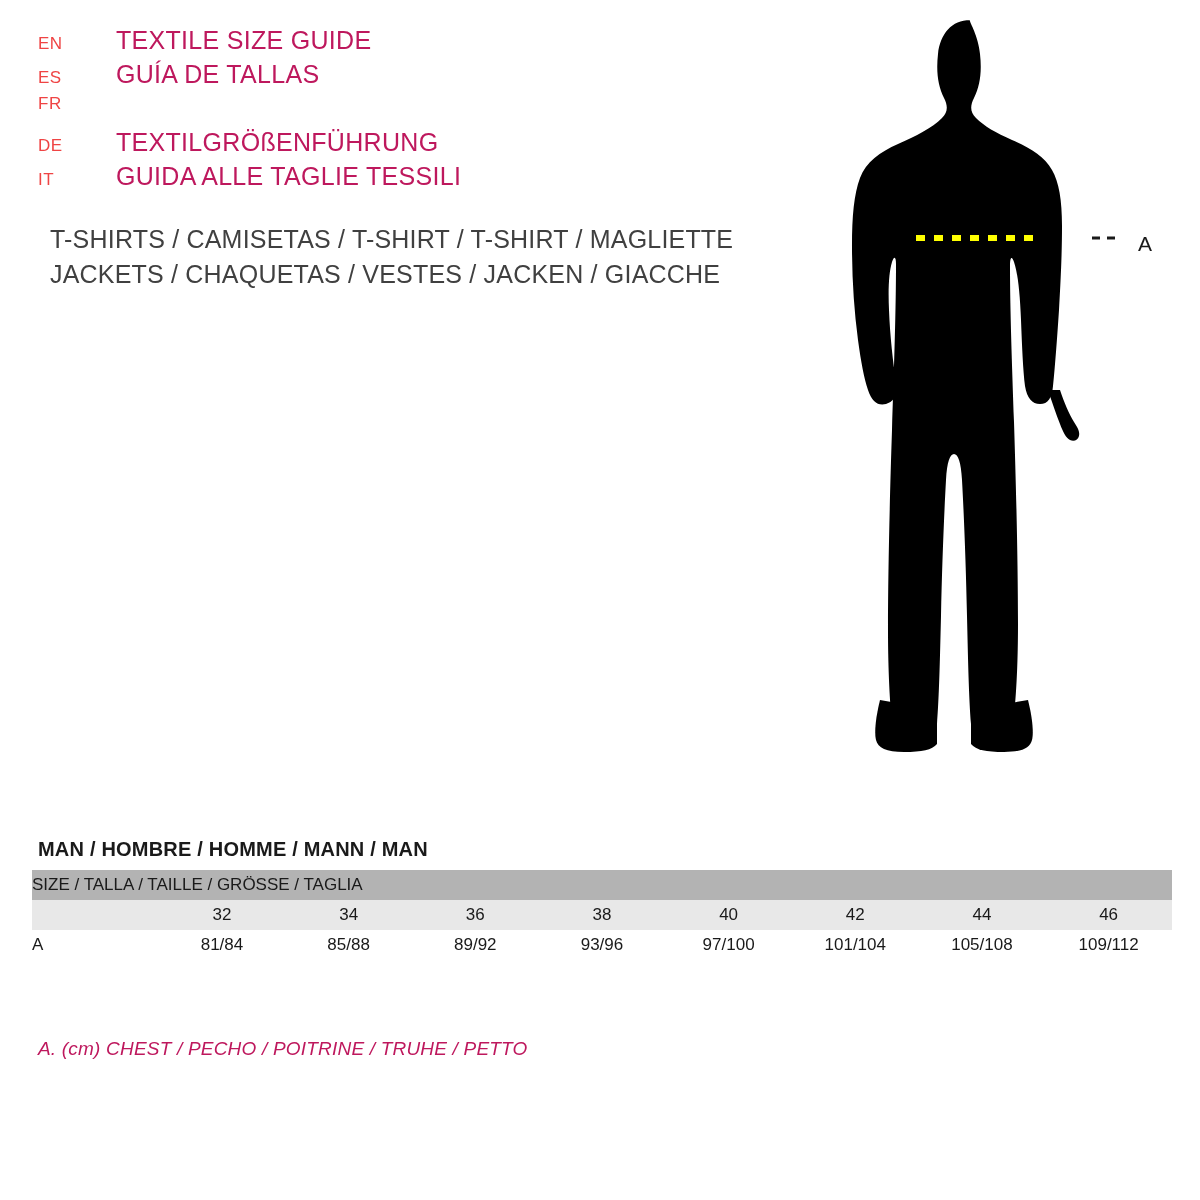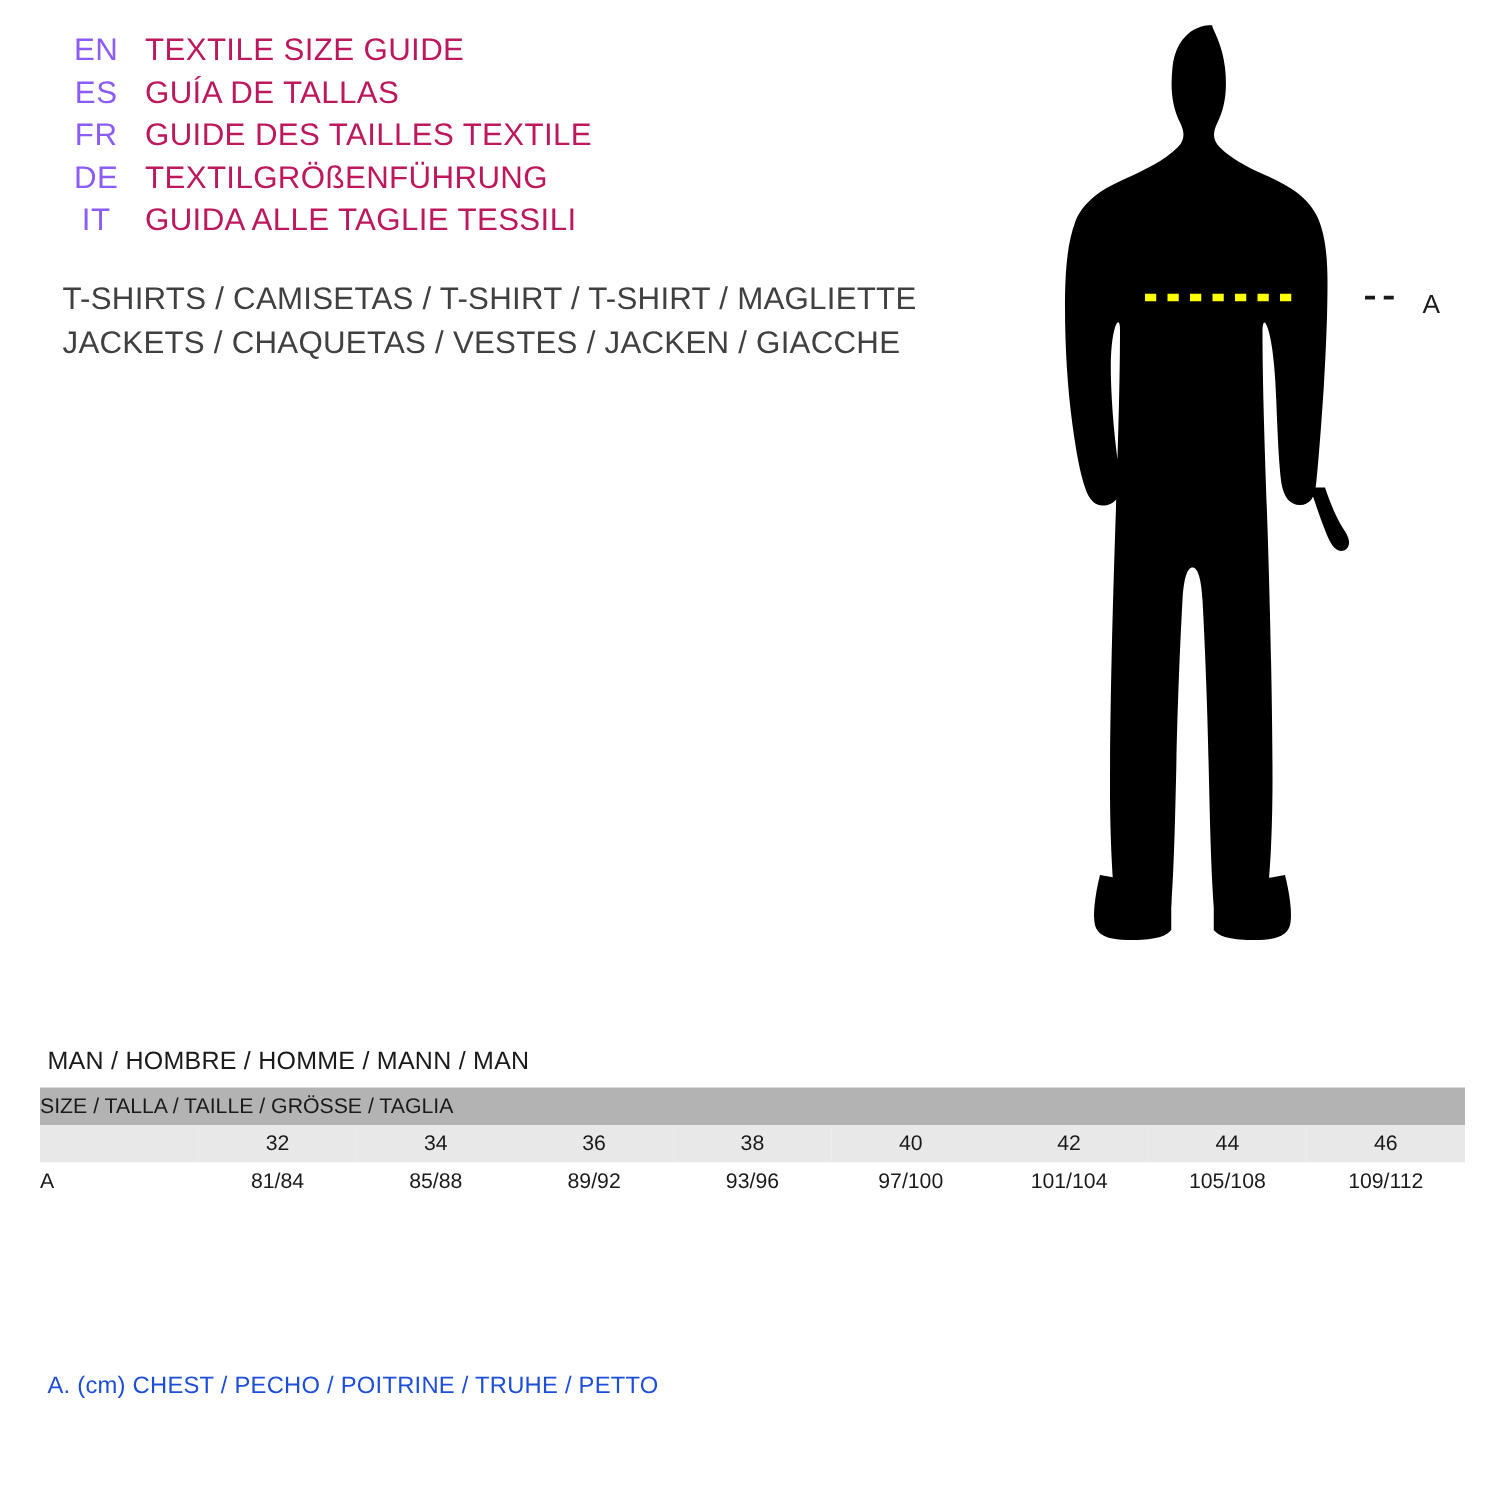--- a/index.html
+++ b/index.html
@@ -23,24 +23,23 @@
     top: 26px;
     width: 720px;
   }
   .lang-row {
     display: flex;
     align-items: baseline;
     height: 34px;
   }
   .lang-code {
     width: 78px;
-    font-size: 25px;
+    font-size: 17px;
     letter-spacing: 0.5px;
-    color: #8b5cf6;
-    text-align: center;
+    color: #ef4444;
   }
   .lang-text {
     font-size: 25px;
     letter-spacing: 0.3px;
     color: #be185d;
   }
 
   
   #category-block {
     position: absolute;
@@ -78,21 +77,21 @@
 
   
   #table-section {
     position: absolute;
     left: 32px;
     top: 838px;
     width: 1140px;
   }
   #man-title {
     font-size: 20px;
-    font-weight: normal;
+    font-weight: bold;
     letter-spacing: 0.2px;
     color: #1a1a1a;
     margin-bottom: 9px;
     padding-left: 6px;
   }
   table.size-table {
     border-collapse: collapse;
     width: 1140px;
     table-layout: fixed;
   }
@@ -113,41 +112,41 @@
   .col-label {
     padding-left: 8px;
     text-align: left;
     width: 170px;
   }
   .cell-val { text-align: center; }
 
   #footnote {
     position: absolute;
     left: 38px;
-    top: 1098px;
+    top: 1038px;
     font-size: 19px;
-    color: #1d4ed8;
+    color: #be185d;
     letter-spacing: 0.2px;
+    font-style: italic;
   }
 </style>
 </head>
 <body>
 
 <div id="lang-block">
   <div class="lang-row">
     <span class="lang-code">EN</span>
     <span class="lang-text">TEXTILE SIZE GUIDE</span>
   </div>
   <div class="lang-row">
     <span class="lang-code">ES</span>
     <span class="lang-text">GUÍA DE TALLAS</span>
   </div>
   <div class="lang-row">
     <span class="lang-code">FR</span>
-    <span class="lang-text">GUIDE DES TAILLES TEXTILE</span>
   </div>
   <div class="lang-row">
     <span class="lang-code">DE</span>
     <span class="lang-text">TEXTILGRÖßENFÜHRUNG</span>
   </div>
   <div class="lang-row">
     <span class="lang-code">IT</span>
     <span class="lang-text">GUIDA ALLE TAGLIE TESSILI</span>
   </div>
 </div>

